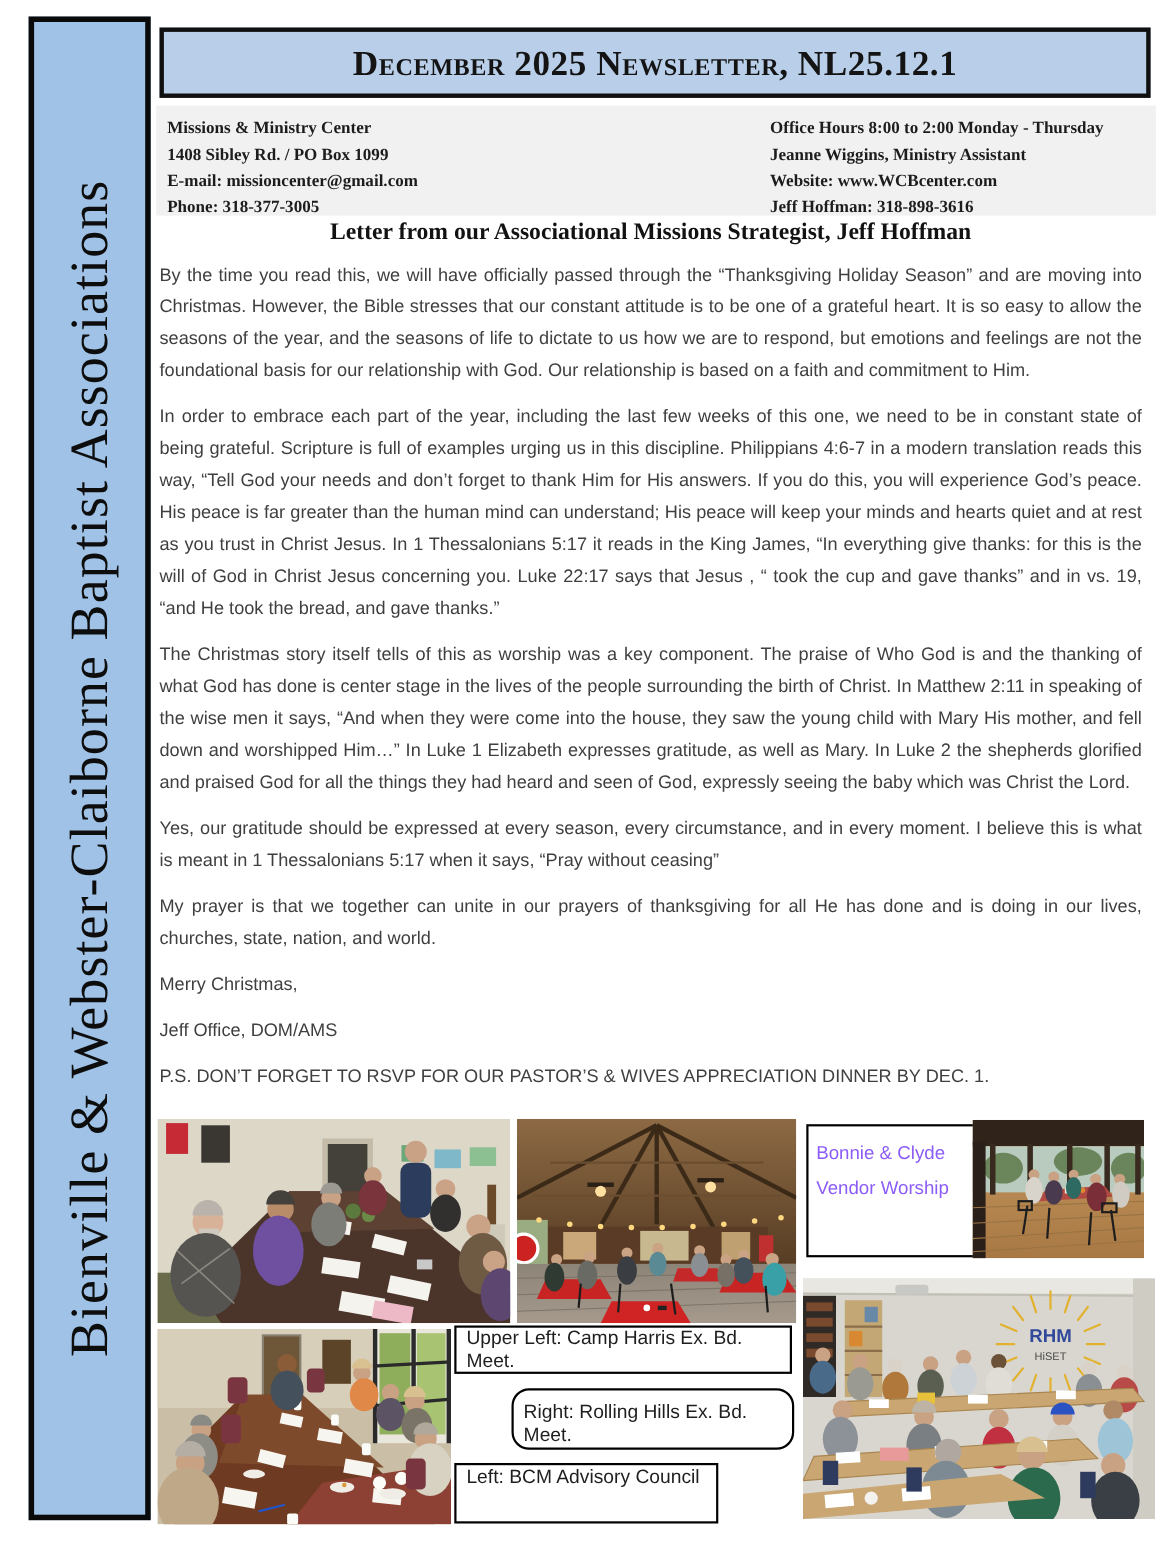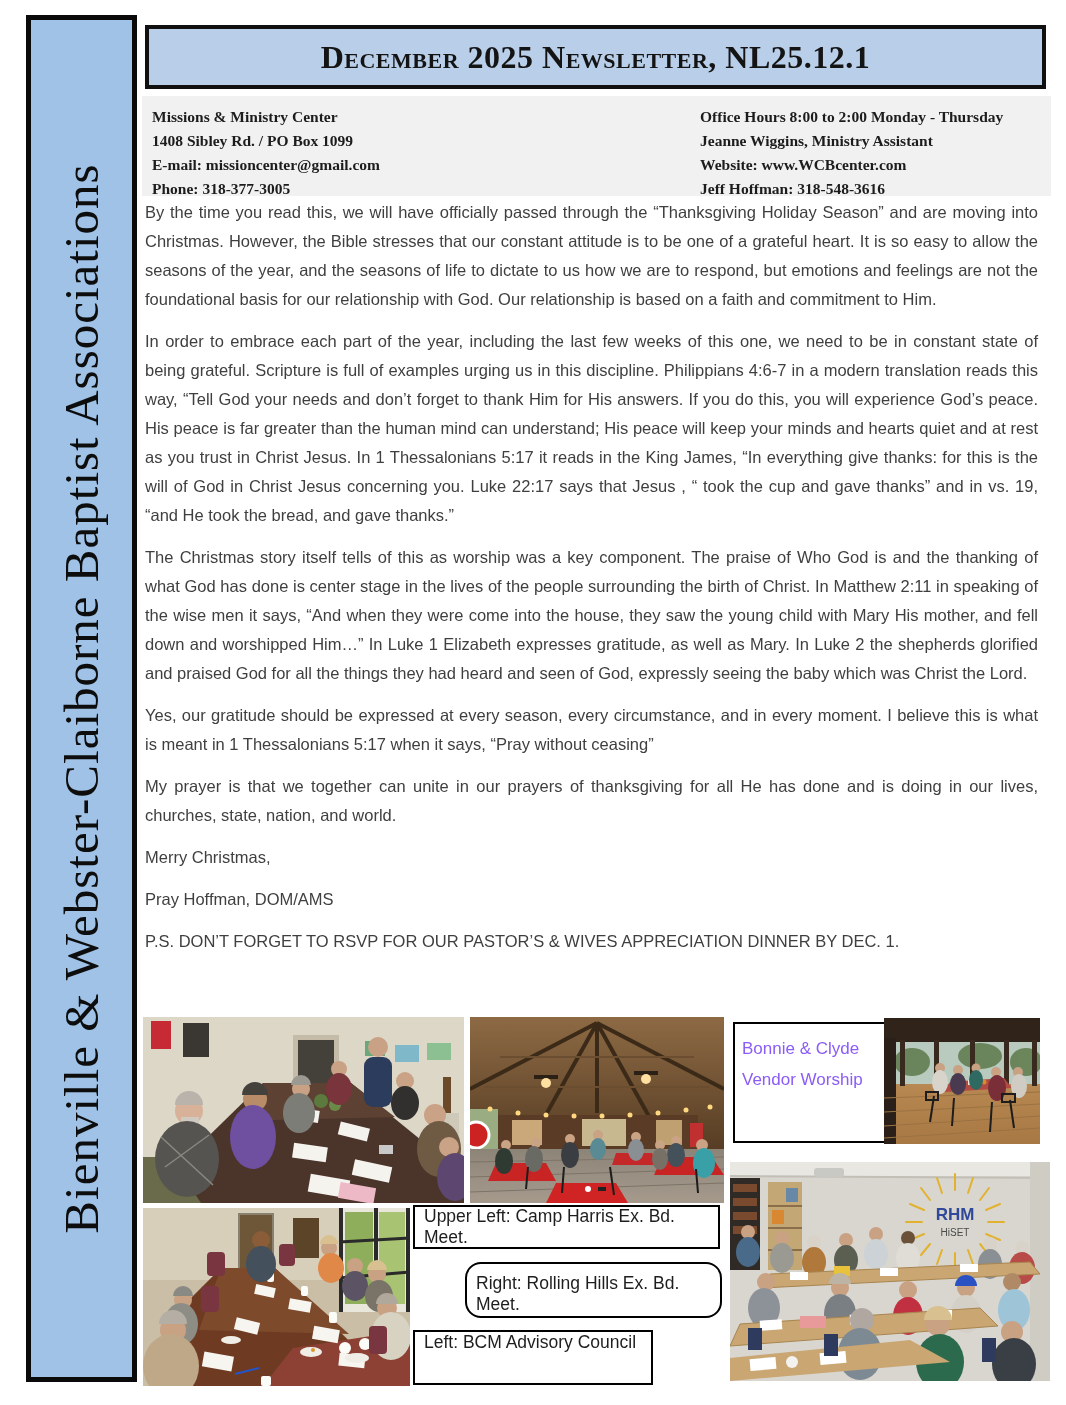--- a/index.html
+++ b/index.html
@@ -90,32 +90,33 @@
     <div class="contact-col left">
       <div>Missions &amp; Ministry Center</div>
       <div>1408 Sibley Rd. / PO Box 1099</div>
       <div>E-mail: missioncenter@gmail.com</div>
       <div>Phone: 318-377-3005</div>
     </div>
     <div class="contact-col right">
       <div>Office Hours 8:00 to 2:00 Monday - Thursday</div>
       <div>Jeanne Wiggins, Ministry Assistant</div>
       <div>Website: www.WCBcenter.com</div>
-      <div>Jeff Hoffman: 318-548-3616</div>
+      <div>Jeff Hoffman: 318-898-3616</div>
     </div>
   </div>
 
   <div class="letter">
+    <div class="letter-title">Letter from our Associational Missions Strategist, Jeff Hoffman</div>
     <p>By the time you read this, we will have officially passed through the “Thanksgiving Holiday Season” and are moving into Christmas. However, the Bible stresses that our constant attitude is to be one of a grateful heart. It is so easy to allow the seasons of the year, and the seasons of life to dictate to us how we are to respond, but emotions and feelings are not the foundational basis for our relationship with God. Our relationship is based on a faith and commitment to Him.</p>
     <p>In order to embrace each part of the year, including the last few weeks of this one, we need to be in constant state of being grateful. Scripture is full of examples urging us in this discipline. Philippians 4:6-7 in a modern translation reads this way, “Tell God your needs and don’t forget to thank Him for His answers. If you do this, you will experience God’s peace. His peace is far greater than the human mind can understand; His peace will keep your minds and hearts quiet and at rest as you trust in Christ Jesus. In 1 Thessalonians 5:17 it reads in the King James, “In everything give thanks: for this is the will of God in Christ Jesus concerning you. Luke 22:17 says that Jesus , “ took the cup and gave thanks” and in vs. 19, “and He took the bread, and gave thanks.”</p>
     <p>The Christmas story itself tells of this as worship was a key component. The praise of Who God is and the thanking of what God has done is center stage in the lives of the people surrounding the birth of Christ. In Matthew 2:11 in speaking of the wise men it says, “And when they were come into the house, they saw the young child with Mary His mother, and fell down and worshipped Him…” In Luke 1 Elizabeth expresses gratitude, as well as Mary. In Luke 2 the shepherds glorified and praised God for all the things they had heard and seen of God, expressly seeing the baby which was Christ the Lord.</p>
     <p>Yes, our gratitude should be expressed at every season, every circumstance, and in every moment. I believe this is what is meant in 1 Thessalonians 5:17 when it says, “Pray without ceasing”</p>
     <p>My prayer is that we together can unite in our prayers of thanksgiving for all He has done and is doing in our lives, churches, state, nation, and world.</p>
     <p class="short">Merry Christmas,</p>
-    <p class="short">Pray Hoffman, DOM/AMS</p>
+    <p class="short">Jeff Office, DOM/AMS</p>
     <p class="short">P.S. DON’T FORGET TO RSVP FOR OUR PASTOR’S &amp; WIVES APPRECIATION DINNER BY DEC. 1.</p>
   </div>
 
   <div class="photo" id="photo-camp-harris">
     <svg viewBox="0 0 321 186" preserveAspectRatio="none">
       <rect width="321" height="186" fill="#ddd7c8"></rect>
       <rect y="140" width="321" height="46" fill="#6a6b4a"></rect>
       <rect x="8" y="4" width="20" height="28" fill="#c62a35"></rect>
       <rect x="40" y="6" width="26" height="34" fill="#3a3632"></rect>
       <rect x="150" y="18" width="46" height="54" fill="#c4bca8"></rect>

